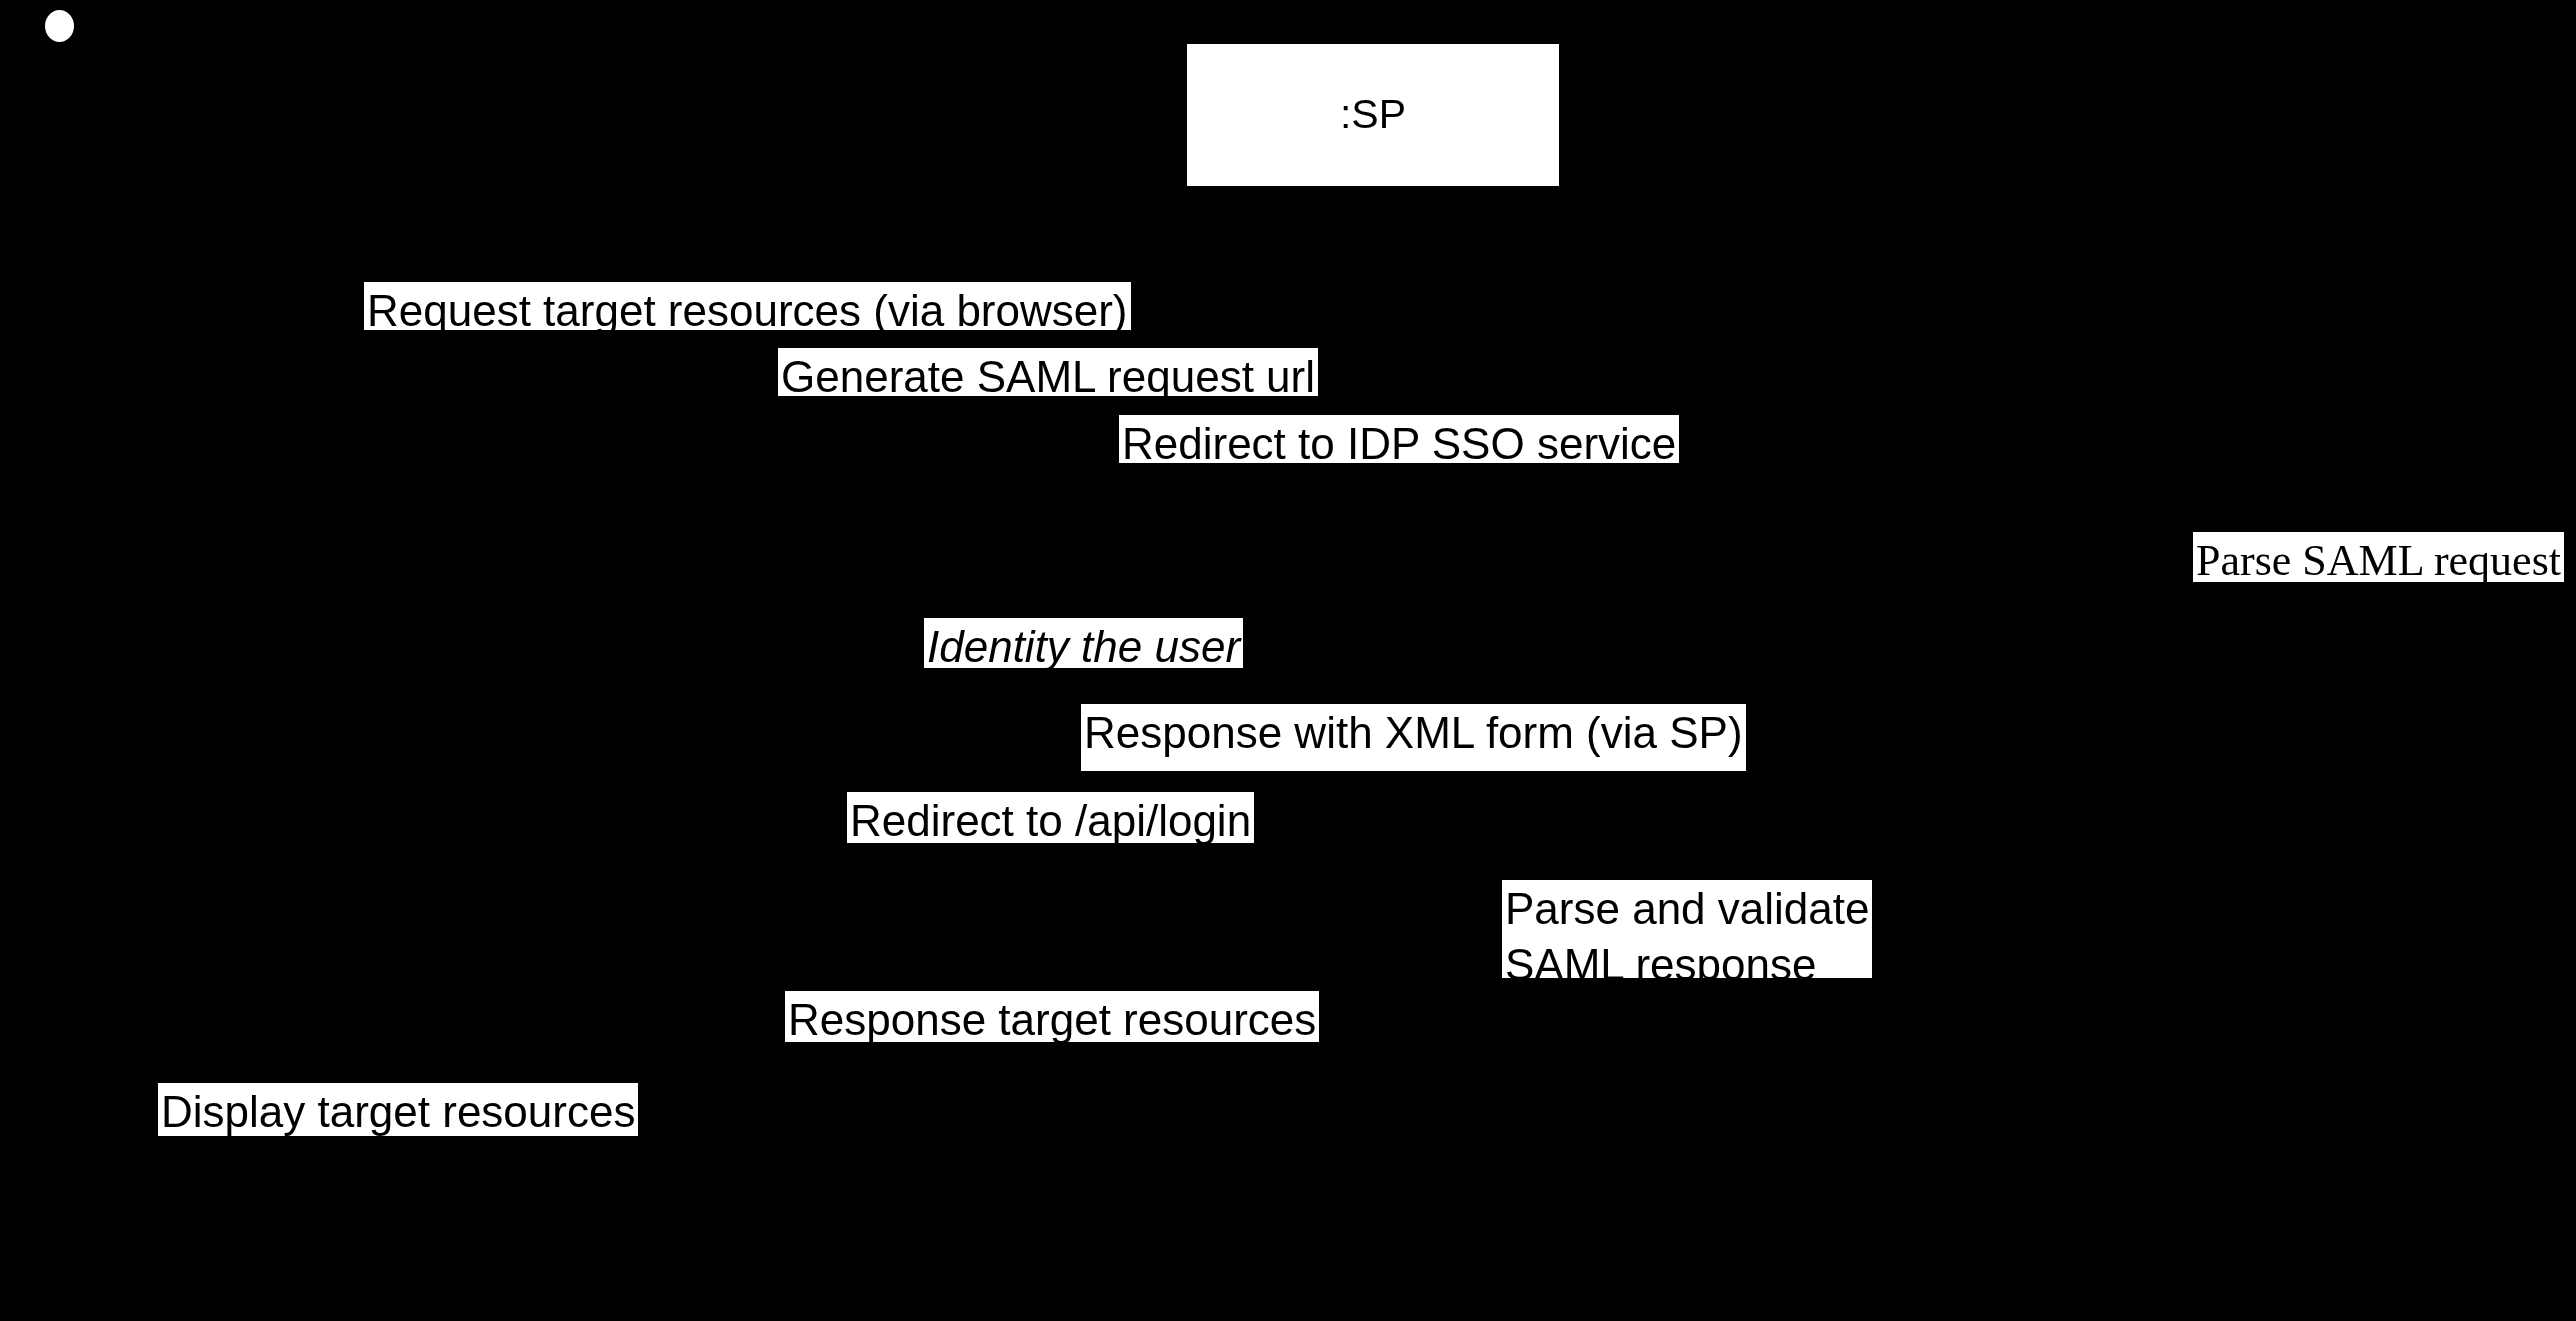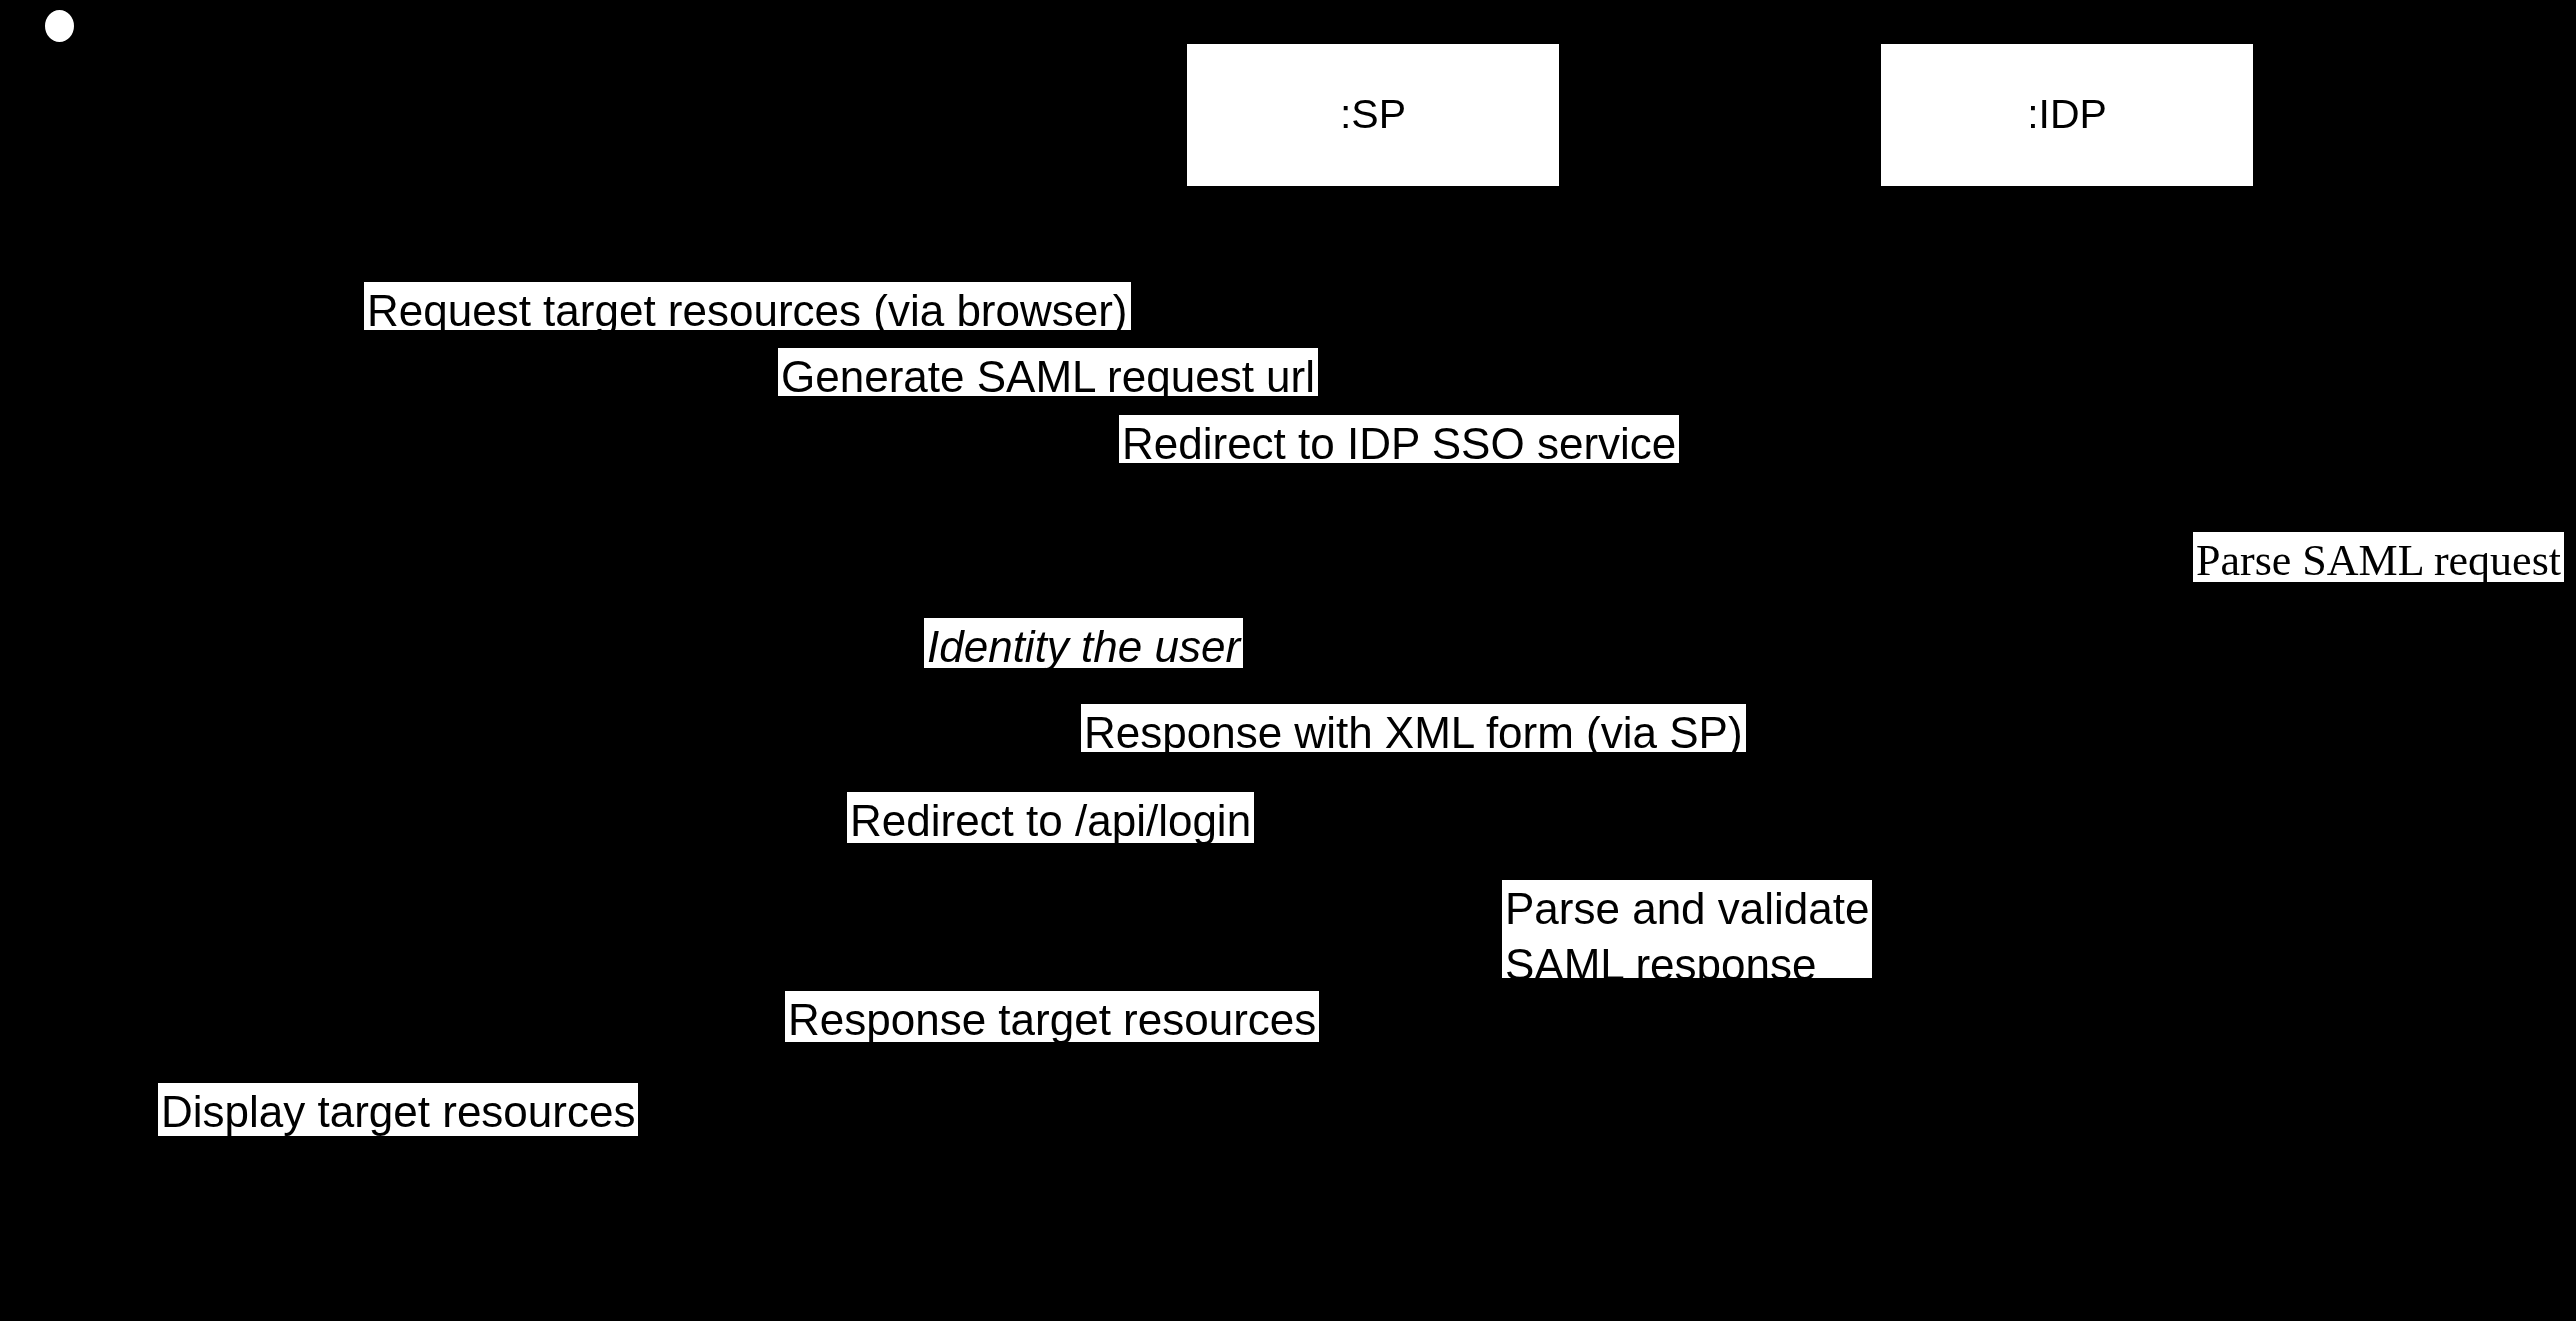--- a/index.html
+++ b/index.html
@@ -111,23 +111,20 @@
     <div class="lifeline" style="left:58px; top:129px; width:2.3px; height:1157px;"></div>
   </div>
 
   <div class="lifeline" style="left:698px; top:188px; height:1098px;"></div>
 
   <div class="participant" style="left:1185px; top:42px; width:376px; height:146px;">
     <span>:SP</span>
   </div>
   <div class="lifeline" style="left:1372px; top:188px; height:1098px;"></div>
 
-  <div class="participant" style="left:1879px; top:42px; width:376px; height:146px;">
-    <span>:IDP</span>
-  </div>
   <div class="lifeline" style="left:2066px; top:188px; height:1098px;"></div>
 
   <div class="msg-line" style="left:59px; top:335px; width:622px;"></div>
   <div class="msg-head right" style="left:681px; top:327px;"></div>
   <div class="msg-label" style="left:364px; top:282px; height:48px;">Request target resources (via browser)</div>
 
   <div class="msg-line" style="left:699px; top:402px; width:656px;"></div>
   <div class="msg-head right" style="left:1356px; top:394px;"></div>
   <div class="msg-label" style="left:778px; top:348px; height:48px;">Generate SAML request url</div>
 
@@ -140,21 +137,21 @@
   <div class="self-seg" style="left:2084px; top:588px; width:81px; height:2.3px;"></div>
   <div class="msg-head left" style="left:2068px; top:581px;"></div>
   <div class="msg-label" style="left:2193px; top:532px; height:50px;font-family:Liberation Serif, serif;">Parse SAML request</div>
 
   <div class="msg-line" style="left:76px; top:671px; width:1990px;"></div>
   <div class="msg-head left" style="left:59px; top:664px;"></div>
   <div class="msg-label" style="left:924px; top:618px; height:50px;font-style:italic;">Identity the user</div>
 
   <div class="msg-line" style="left:714px; top:759px; width:1352px;"></div>
   <div class="msg-head left" style="left:698px; top:752px;"></div>
-  <div class="msg-label" style="left:1081px; top:704px; height:48px;">Response with XML form (via SP)</div>
+  <div class="msg-label" style="left:1081px; top:704px; height:67px;">Response with XML form (via SP)</div>
 
   <div class="msg-line" style="left:699px; top:847px; width:656px;"></div>
   <div class="msg-head right" style="left:1356px; top:840px;"></div>
   <div class="msg-label" style="left:847px; top:792px; height:51px;">Redirect to /api/login</div>
 
   <div class="self-seg" style="left:1374px; top:886px; width:98px; height:2.3px;"></div>
   <div class="self-seg" style="left:1469px; top:886px; width:2.3px; height:84px;"></div>
   <div class="self-seg" style="left:1390px; top:968px; width:81px; height:2.3px;"></div>
   <div class="msg-head left" style="left:1374px; top:961px;"></div>
   <div class="msg-label two-line" style="left:1502px; top:880px; height:98px;">Parse and validate

